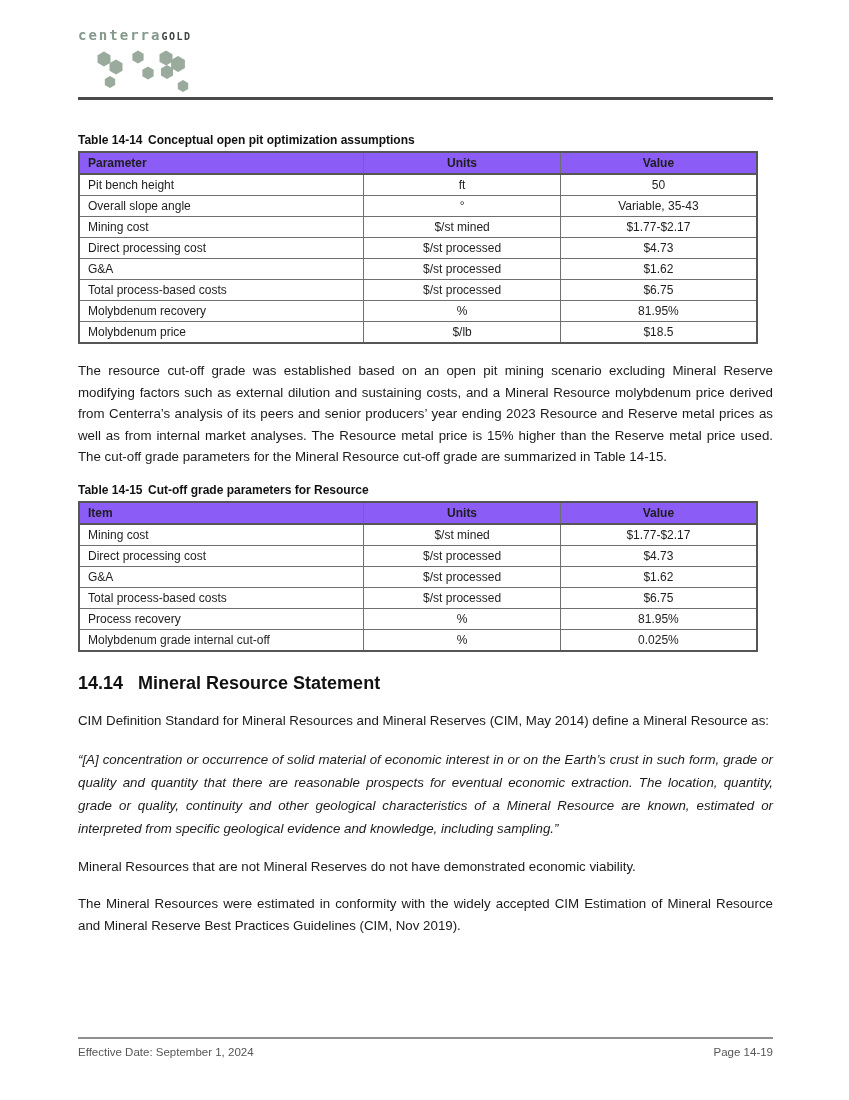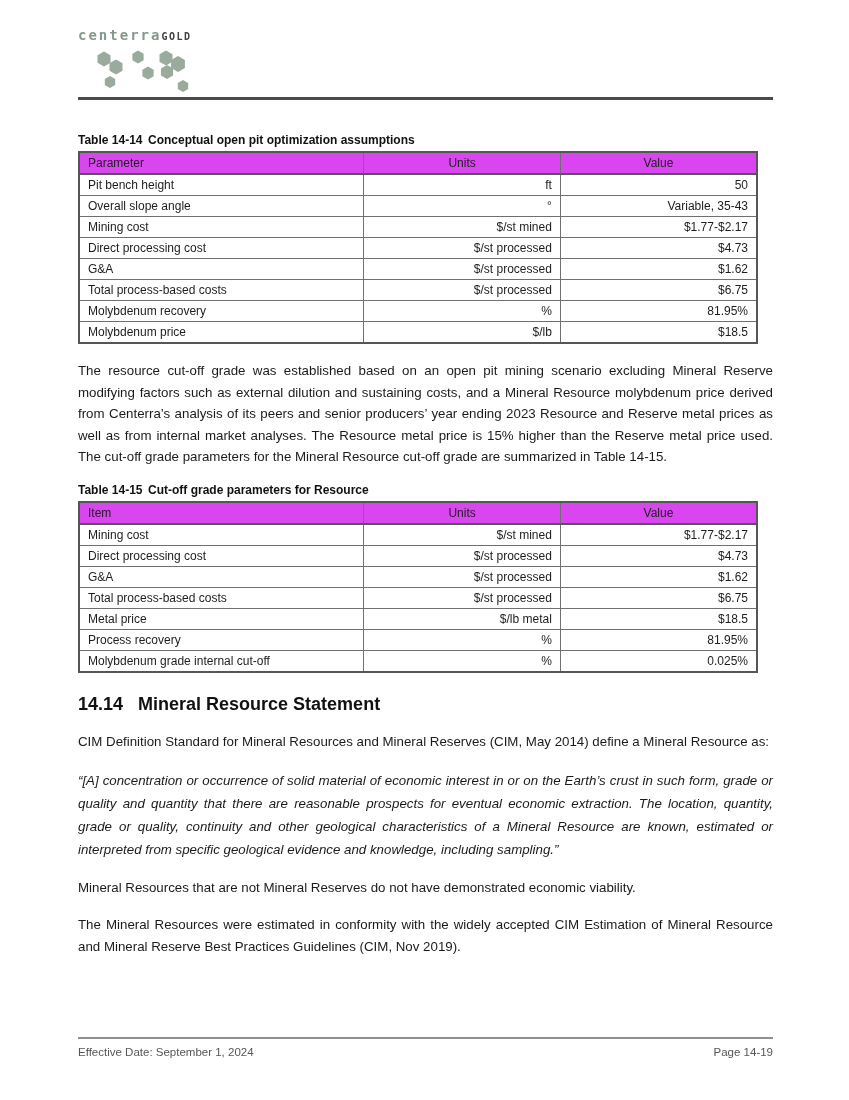--- a/index.html
+++ b/index.html
@@ -33,23 +33,23 @@
   .cap2 { margin-top:15px; }
 
   
   table { width:680px; border-collapse:collapse; table-layout:fixed; margin-top:4px; }
   col.c1 { width:42%; } col.c2 { width:29%; } col.c3 { width:29%; }
   th, td {
     border:1px solid #6f6f6f; font-size:12px; padding:2px 8px;
     line-height:16px; color:#1d1d1d; overflow:hidden; white-space:nowrap;
   }
   table { border:2px solid #565656; }
-  th { background:#d946ef; font-weight:normal; text-align:center; border-bottom:2px solid #565656; }
+  th { background:#8b5cf6; font-weight:bold; text-align:center; border-bottom:2px solid #565656; }
   th.left, td.left { text-align:left; }
-  td { text-align:right; }
+  td { text-align:center; }
 
   
   .para {
     margin-top:16px; font-size:13.3px; line-height:21.6px;
     text-align:justify; color:#1b1b1b;
   }
   .quote { font-style:italic; line-height:23px; }
   .section-heading { margin-top:21px; font-size:18px; font-weight:bold; color:#111; }
   .section-heading .sec-num { display:inline-block; margin-right:15px; }
 
@@ -183,25 +183,20 @@
             <td class="left">G&amp;A</td>
             <td>$/st processed</td>
             <td>$1.62</td>
           </tr>
         <tr>
             <td class="left">Total process-based costs</td>
             <td>$/st processed</td>
             <td>$6.75</td>
           </tr>
         <tr>
-            <td class="left">Metal price</td>
-            <td>$/lb metal</td>
-            <td>$18.5</td>
-          </tr>
-        <tr>
             <td class="left">Process recovery</td>
             <td>%</td>
             <td>81.95%</td>
           </tr>
         <tr>
             <td class="left">Molybdenum grade internal cut-off</td>
             <td>%</td>
             <td>0.025%</td>
           </tr>
       </tbody>

